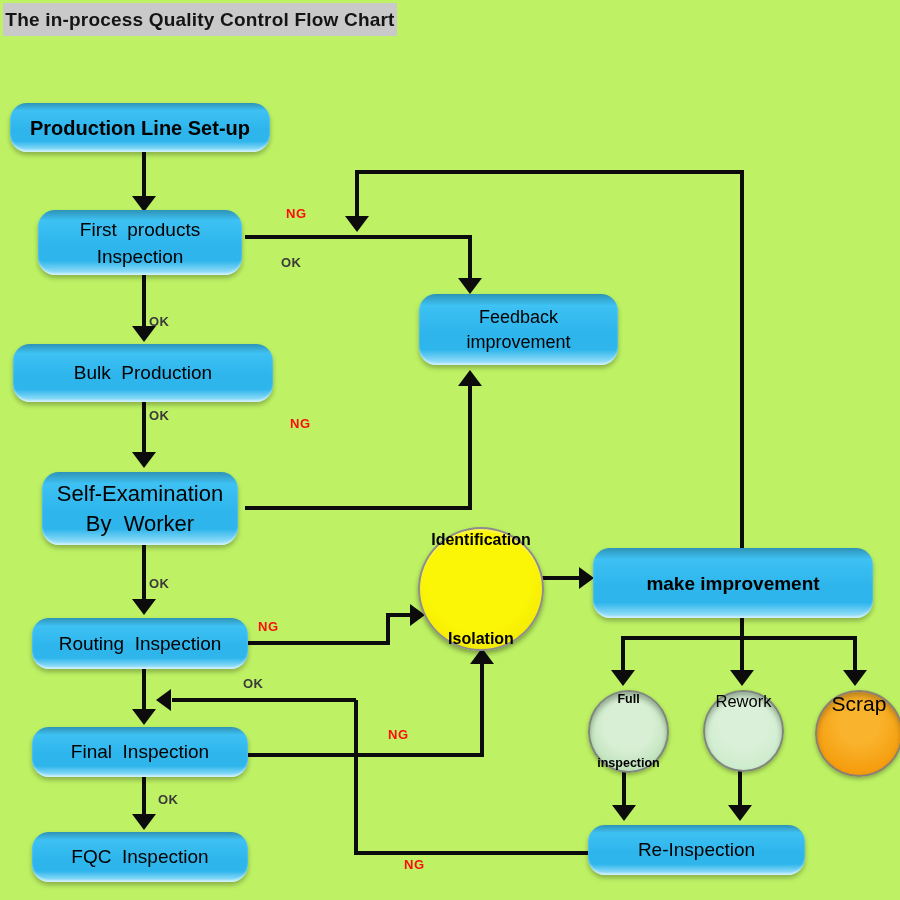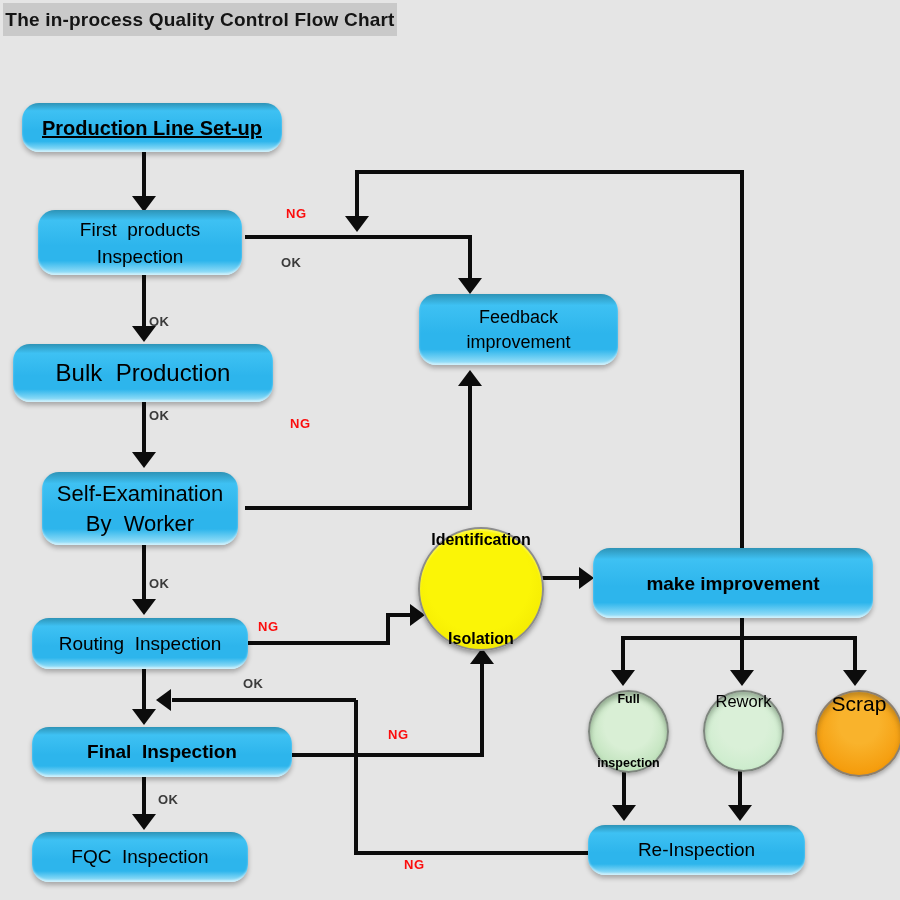--- a/index.html
+++ b/index.html
@@ -1,17 +1,17 @@
 <!DOCTYPE html>
 <html><head>
 <meta charset="utf-8">
 <style>
   html,body{margin:0;padding:0;background:#fff;}
   #stage{
-    position:relative;width:900px;height:900px;background:#e5e5e5;overflow:hidden;
+    position:relative;width:900px;height:900px;background:#bef264;overflow:hidden;
     font-family:"Liberation Sans",sans-serif;color:#000;
   }
   
   .titlebar{
     position:absolute;left:3px;top:3px;width:394px;height:33px;
     background:#c9c9c9;display:flex;align-items:center;justify-content:center;
     font-size:19px;font-weight:bold;letter-spacing:.2px;color:#141414;
   }
   
   .box{
@@ -139,43 +139,43 @@
   <div class="ok" style="left:149px;top:314px;">OK</div>
   <div class="ok" style="left:149px;top:408px;">OK</div>
   <div class="ng" style="left:290px;top:416px;">NG</div>
   <div class="ok" style="left:149px;top:576px;">OK</div>
   <div class="ng" style="left:258px;top:619px;">NG</div>
   <div class="ok" style="left:243px;top:676px;">OK</div>
   <div class="ng" style="left:388px;top:727px;">NG</div>
   <div class="ok" style="left:158px;top:792px;">OK</div>
   <div class="ng" style="left:404px;top:857px;">NG</div>
 
-  <div class="box bold" style="left:22px;top:103px;width:260px;height:49px;font-size:20px;text-decoration:underline;">
+  <div class="box bold" style="left:10px;top:103px;width:260px;height:49px;font-size:20px;">
     <span>Production Line Set-up</span>
   </div>
 
   <div class="box" style="left:38px;top:210px;width:204px;height:65px;line-height:27px;">
     <span>First  products</span>
     <span>Inspection</span>
   </div>
 
-  <div class="box" style="left:13px;top:344px;width:260px;height:58px;font-size:24px;">
+  <div class="box" style="left:13px;top:344px;width:260px;height:58px;font-size:19px;">
     <span>Bulk  Production</span>
   </div>
 
   <div class="box" style="left:42px;top:472px;width:196px;height:73px;font-size:22px;line-height:30px;">
     <span>Self-Examination</span>
     <span>By  Worker</span>
   </div>
 
   <div class="box" style="left:32px;top:618px;width:216px;height:51px;">
     <span>Routing  Inspection</span>
   </div>
 
-  <div class="box" style="left:32px;top:727px;width:260px;height:50px;font-weight:bold;">
+  <div class="box" style="left:32px;top:727px;width:216px;height:50px;">
     <span>Final  Inspection</span>
   </div>
 
   <div class="box" style="left:32px;top:832px;width:216px;height:50px;">
     <span>FQC  Inspection</span>
   </div>
 
   <div class="box" style="left:371px;top:294px;width:199px;height:71px;font-size:18px;line-height:25px;margin-left:48px;">
     <span>Feedback</span>
     <span>improvement</span>

